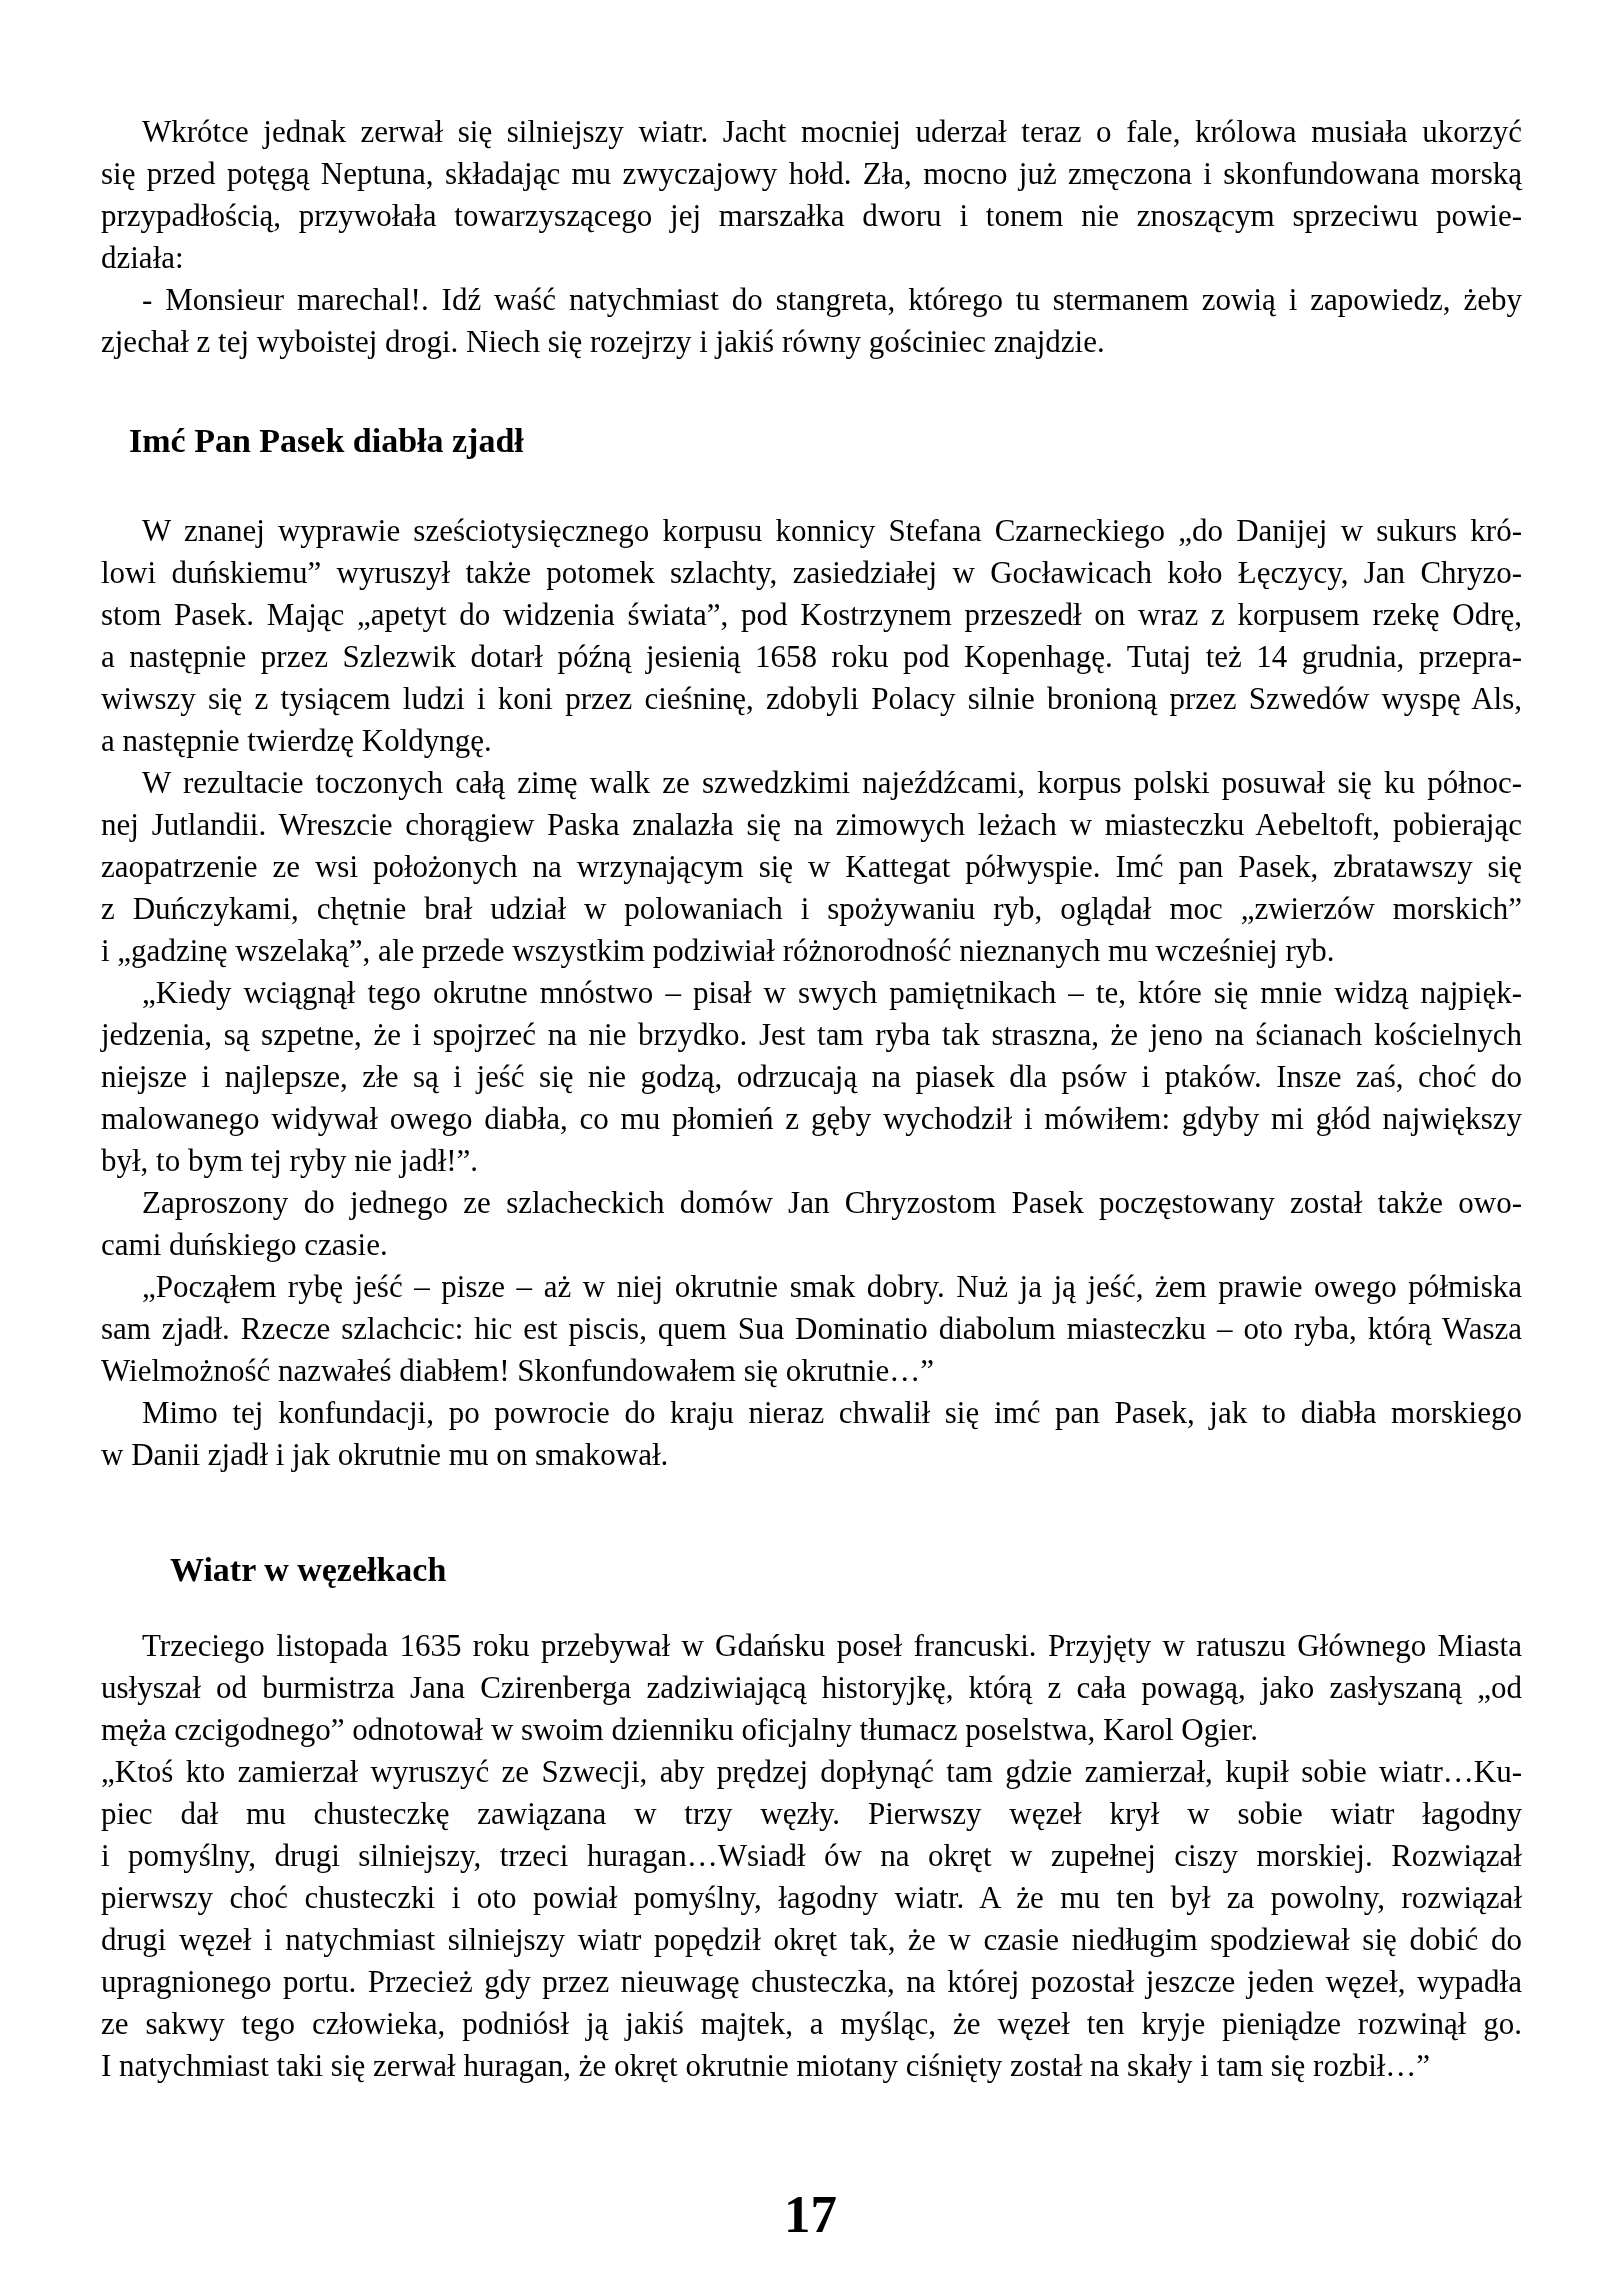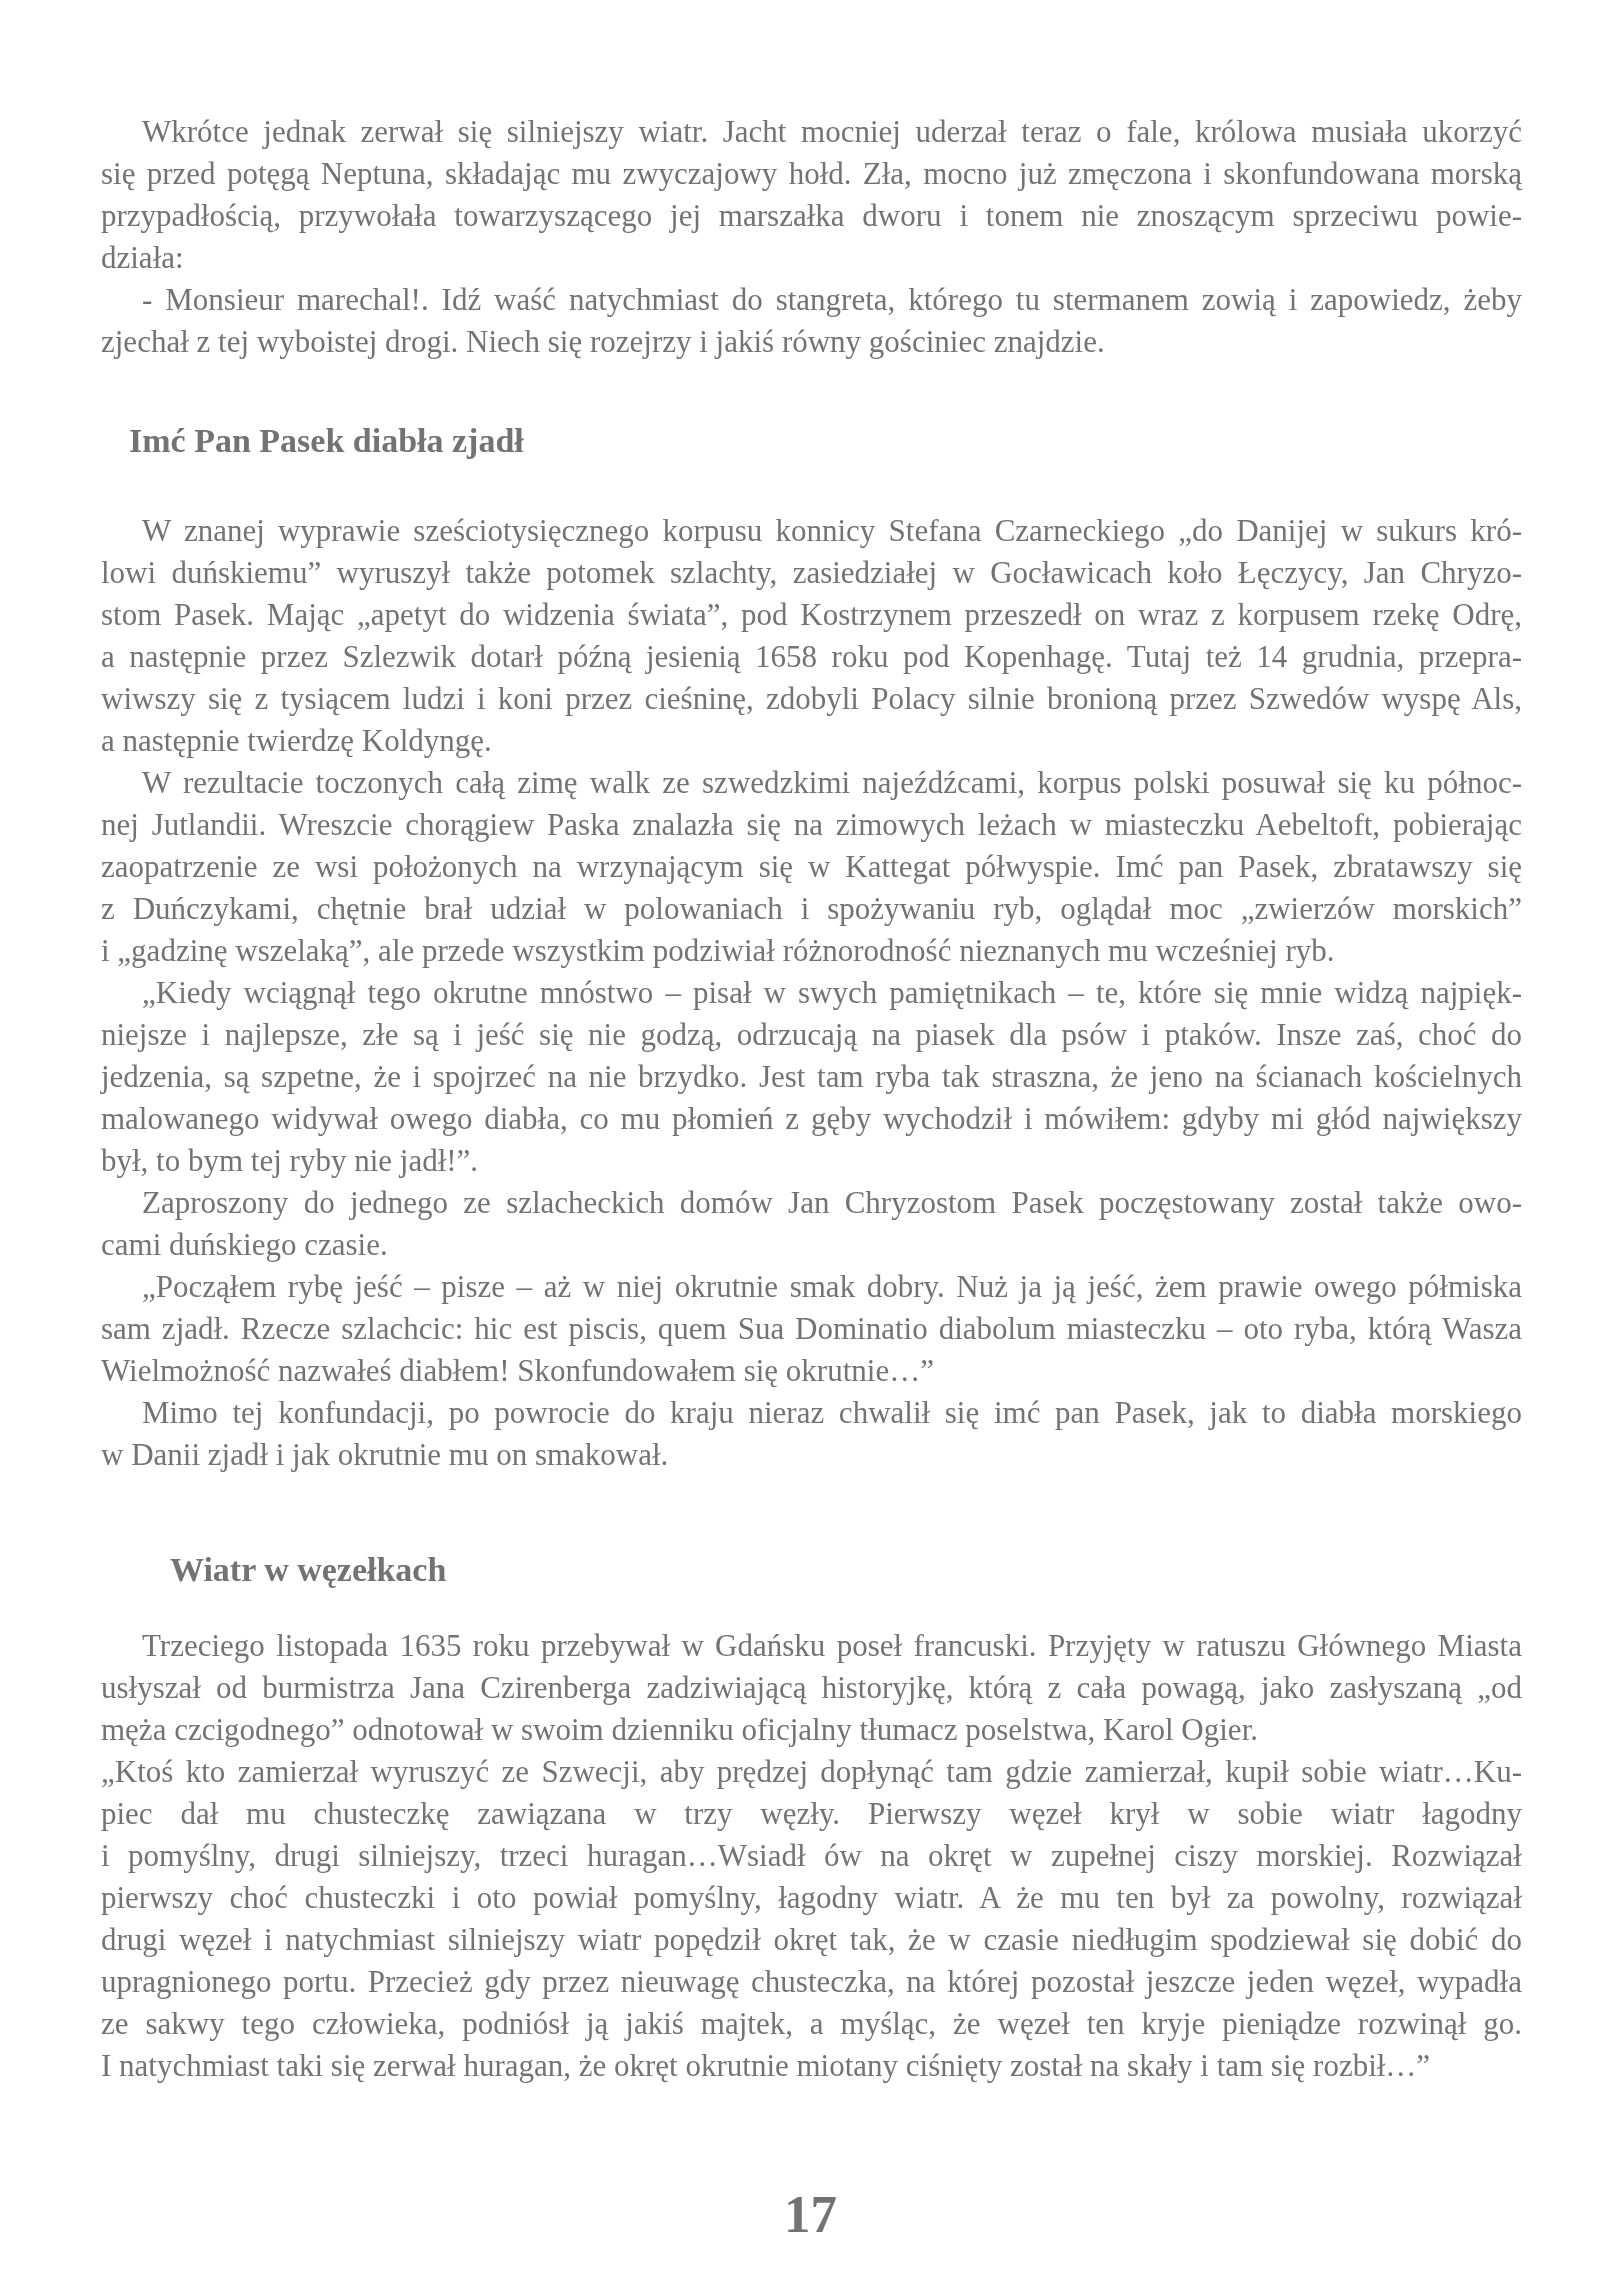--- a/index.html
+++ b/index.html
@@ -1,19 +1,19 @@
 <!DOCTYPE html>
 <html><head>
 <meta charset="utf-8">
 <style>
   html, body { margin: 0; padding: 0; background: #ffffff; }
   body { width: 1621px; height: 2293px; position: relative; overflow: hidden; }
   .page {
     position: absolute; left: 0; top: 0; width: 1621px; height: 2293px;
-    background: #ffffff; color: #737373;
+    background: #ffffff; color: #000000;
     font-family: "Liberation Serif", "DejaVu Serif", serif;
   }
   .block { position: absolute; left: 101px; width: 1421px; }
   .line {
     font-size: 31px; height: 42px; line-height: 42px;
     white-space: nowrap; text-align: justify; text-align-last: justify;
     overflow: visible;
   }
   .line.last { text-align-last: left; }
   .line.indent { padding-left: 41px; }
@@ -58,22 +58,22 @@
       </div>
       <div>
         <div class="line indent">W rezultacie toczonych całą zimę walk ze szwedzkimi najeźdźcami, korpus polski posuwał się ku północ-</div>
         <div class="line">nej Jutlandii. Wreszcie chorągiew Paska znalazła się na zimowych leżach w miasteczku Aebeltoft, pobierając</div>
         <div class="line">zaopatrzenie ze wsi położonych na wrzynającym się w Kattegat półwyspie. Imć pan Pasek, zbratawszy się</div>
         <div class="line">z Duńczykami, chętnie brał udział w polowaniach i spożywaniu ryb, oglądał moc „zwierzów morskich”</div>
         <div class="line last">i „gadzinę wszelaką”, ale przede wszystkim podziwiał różnorodność nieznanych mu wcześniej ryb.</div>
       </div>
       <div>
         <div class="line indent">„Kiedy wciągnął tego okrutne mnóstwo – pisał w swych pamiętnikach – te, które się mnie widzą najpięk-</div>
+        <div class="line">jedzenia, są szpetne, że i spojrzeć na nie brzydko. Jest tam ryba tak straszna, że jeno na ścianach kościelnych</div>
         <div class="line">niejsze i najlepsze, złe są i jeść się nie godzą, odrzucają na piasek dla psów i ptaków. Insze zaś, choć do</div>
-        <div class="line">jedzenia, są szpetne, że i spojrzeć na nie brzydko. Jest tam ryba tak straszna, że jeno na ścianach kościelnych</div>
         <div class="line">malowanego widywał owego diabła, co mu płomień z gęby wychodził i mówiłem: gdyby mi głód największy</div>
         <div class="line last">był, to bym tej ryby nie jadł!”.</div>
       </div>
       <div>
         <div class="line indent">Zaproszony do jednego ze szlacheckich domów Jan Chryzostom Pasek poczęstowany został także owo-</div>
         <div class="line last">cami duńskiego czasie.</div>
       </div>
       <div>
         <div class="line indent">„Począłem rybę jeść – pisze – aż w niej okrutnie smak dobry. Nuż ja ją jeść, żem prawie owego półmiska</div>
         <div class="line">sam zjadł. Rzecze szlachcic: hic est piscis, quem Sua Dominatio diabolum miasteczku – oto ryba, którą Wasza</div>

